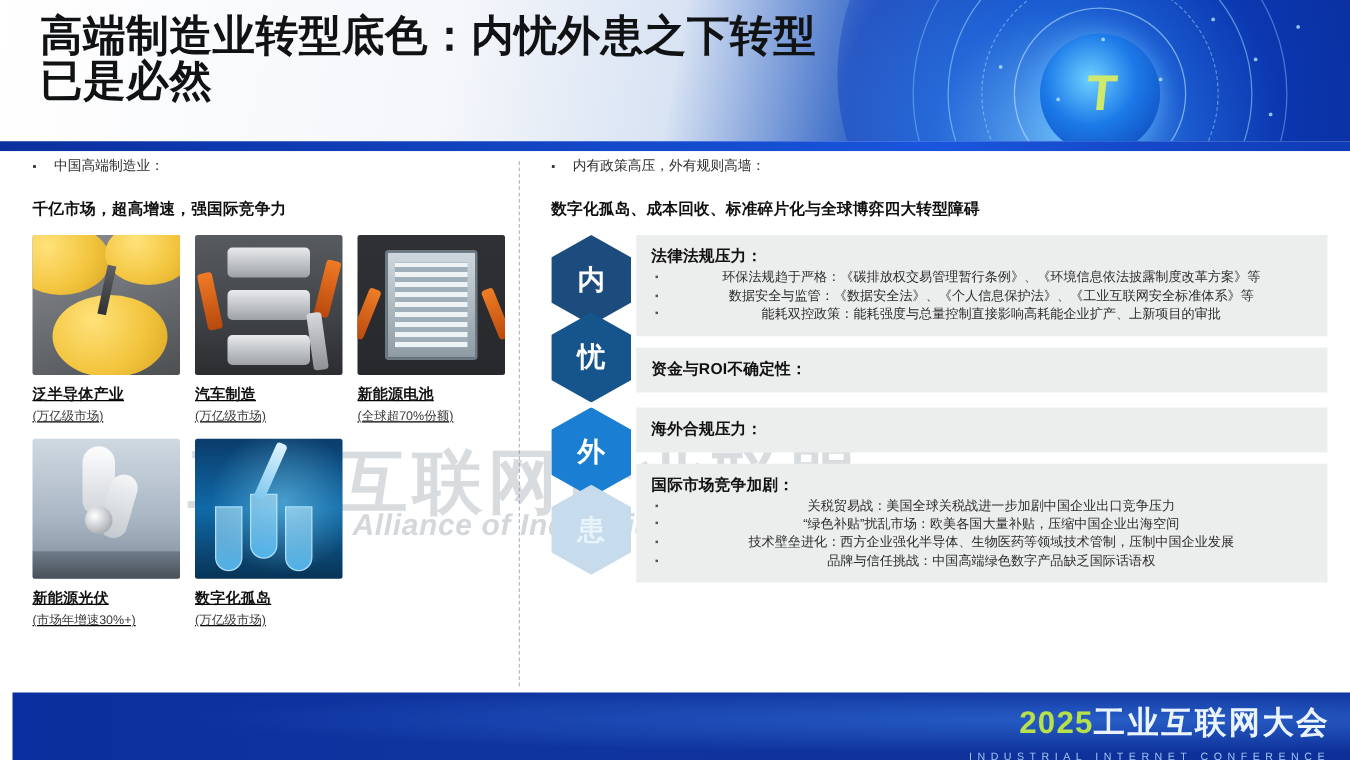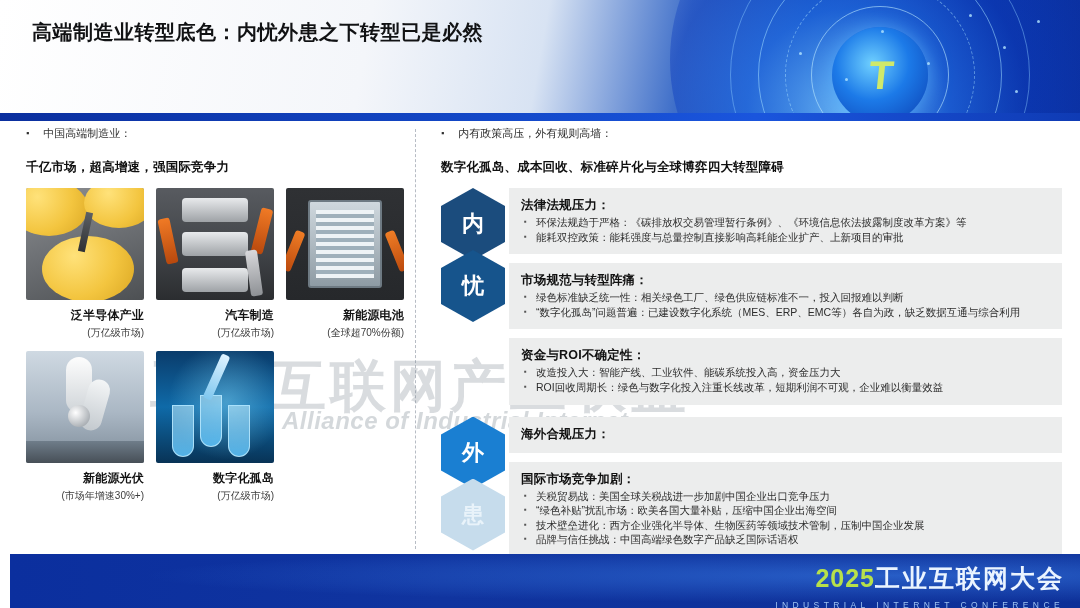--- a/index.html
+++ b/index.html
@@ -45,22 +45,23 @@
     font-size: 40px; font-weight: bold; color: #cfe96a;
     letter-spacing: -3px; transform: skewX(-6deg);
   }
   .hdr-dots { position: absolute; inset: 0; }
   .hdr-dots b {
     position: absolute; width: 3px; height: 3px; border-radius: 50%;
     background: rgba(180,230,255,.8);
   }
   .slide-title {
     position: absolute; left: 32px; top: 14px; width: 640px;
-    font-size: 20px; line-height: 36px; font-weight: bold; color: #111214;
+    font-size: 34px; line-height: 36px; font-weight: bold; color: #111214;
     letter-spacing: .5px;
+    font-family: Liberation Mono, monospace;
   }
   .hdr-rule {
     position: absolute; left: 0; top: 113px; width: 1080px; height: 8px;
     background: linear-gradient(90deg,#0b2f9e 0%,#1348c8 45%,#1a55dd 70%,#0f3bb4 100%);
   }
 
   
   .stage { position: absolute; left: 0; top: 121px; width: 1080px; height: 487px; background: #fff; }
 
   .divider {
@@ -73,21 +74,21 @@
   .lead { font-size: 11px; color: #2e2e2e; line-height: 16px; display: flex; gap: 14px;}
   .lead .dot { font-size: 9px; line-height: 16px; }
   .lead-strong {
     font-size: 12.5px; font-weight: bold; color: #101010;
     margin-top: 18px; letter-spacing: .2px;
   }
 
   .grid { margin-top: 12px; display: grid; grid-template-columns: repeat(3, 118px); gap: 11px 12px; }
   .cell { width: 118px; }
   .thumb { width: 118px; height: 112px; border-radius: 2px; overflow: hidden; position: relative; }
-  .cap { text-align: right; margin-top: 7px; }
+  .cap { text-align: left; margin-top: 7px; text-decoration: underline; }
   .cap-t { font-size: 12px; font-weight: bold; color: #131313; letter-spacing: .2px; }
   .cap-s { font-size: 10px; color: #3b3b3b; margin-top: 2px; }
 
   
   .t-semi { background: linear-gradient(160deg,#8d8f92 0%,#6f7276 45%,#4d5053 100%); }
   .t-semi .w { position:absolute; border-radius:50%; background: radial-gradient(circle at 35% 30%, #ffe27a 0%, #f3c53f 55%, #d9a521 100%); }
   .t-semi .w1 { width: 78px; height: 56px; left: -16px; top: -8px; }
   .t-semi .w2 { width: 70px; height: 50px; left: 58px; top: -10px; }
   .t-semi .w3 { width: 92px; height: 66px; left: 16px; top: 48px; }
   .t-semi .arm { position:absolute; width: 7px; height: 40px; background: linear-gradient(180deg,#5d6064,#2f3134); left: 56px; top: 24px; transform: rotate(12deg); }
@@ -142,21 +143,21 @@
   .hex.pale { background: #c6dcec; color: #e9f3fa; }
   .hex.m { margin-top: -10px; }
 
   .boxes { margin-left: 72px; }
   .box { background: #eceded; padding: 9px 12px 10px 12px; }
   .box + .box { margin-top: 9px; }
   .sec-h { font-size: 12.5px; font-weight: bold; color: #111; letter-spacing: .2px; }
   ul.bl { list-style: none; margin-top: 2px; }
   ul.bl li {
     font-size: 10.5px; line-height: 13.6px; color: #2d2d2d;
-    padding-left: 15px; position: relative; margin-top: 1px;
+    padding-left: 15px; position: relative; margin-top: 1px; text-align: center;
   }
   ul.bl li:before {
     content: "▪"; position: absolute; left: 3px; top: -1px; font-size: 8px; color: #555;
   }
 
   
   .wm { position: absolute; pointer-events: none; user-select: none; }
   .wm-text1 {
     left: 150px; top: 228px; font-size: 56px; font-weight: bold; color: rgba(130,140,150,.30);
     letter-spacing: 4px; white-space: nowrap;
@@ -316,38 +317,28 @@
             <span>忧</span>
           </div>
         </div>
       </div>
       <div class="boxes">
 
         <div class="box">
           <div class="sec-h">法律法规压力：</div>
           <ul class="bl">
             <li>环保法规趋于严格：《碳排放权交易管理暂行条例》、《环境信息依法披露制度改革方案》等</li>
+            <li>数据安全与监管：《数据安全法》、《个人信息保护法》、《工业互联网安全标准体系》等</li>
             <li>能耗双控政策：能耗强度与总量控制直接影响高耗能企业扩产、上新项目的审批</li>
           </ul>
         </div>
 
-        <div class="box">
-          <div class="sec-h">市场规范与转型阵痛：</div>
-          <ul class="bl">
-            <li>绿色标准缺乏统一性：相关绿色工厂、绿色供应链标准不一，投入回报难以判断</li>
-            <li>“数字化孤岛”问题普遍：已建设数字化系统（MES、ERP、EMC等）各自为政，缺乏数据互通与综合利用</li>
-          </ul>
-        </div>
 
         <div class="box">
           <div class="sec-h">资金与ROI不确定性：</div>
-          <ul class="bl">
-            <li>改造投入大：智能产线、工业软件、能碳系统投入高，资金压力大</li>
-            <li>ROI回收周期长：绿色与数字化投入注重长线改革，短期利润不可观，企业难以衡量效益</li>
-          </ul>
         </div>
 
       </div>
     </div>
 
     <div class="panel">
       <div class="badges">
         <div class="hexwrap">
           <div class="hex bright">
             <span>外</span>

